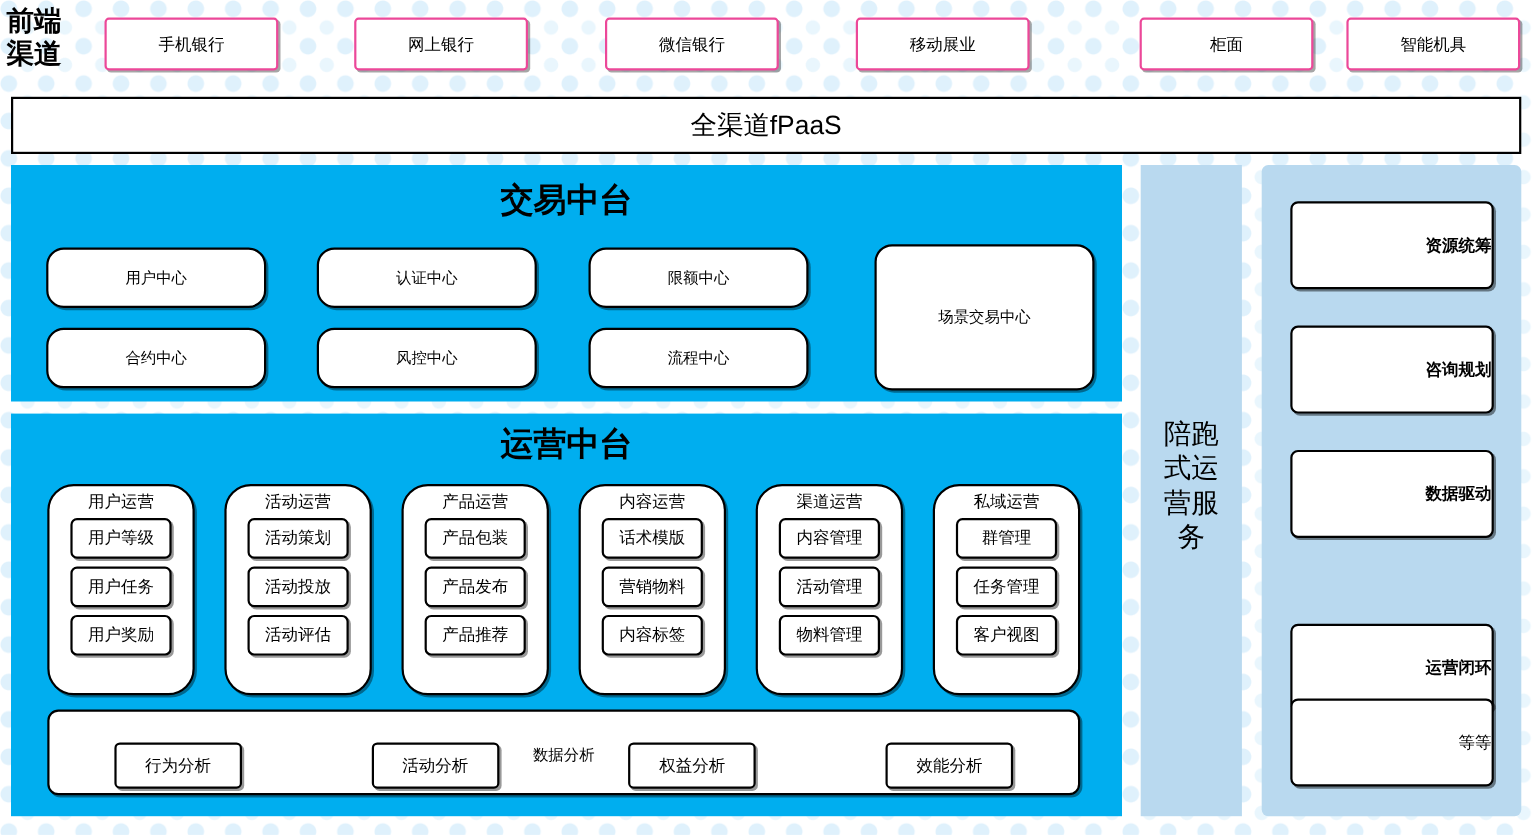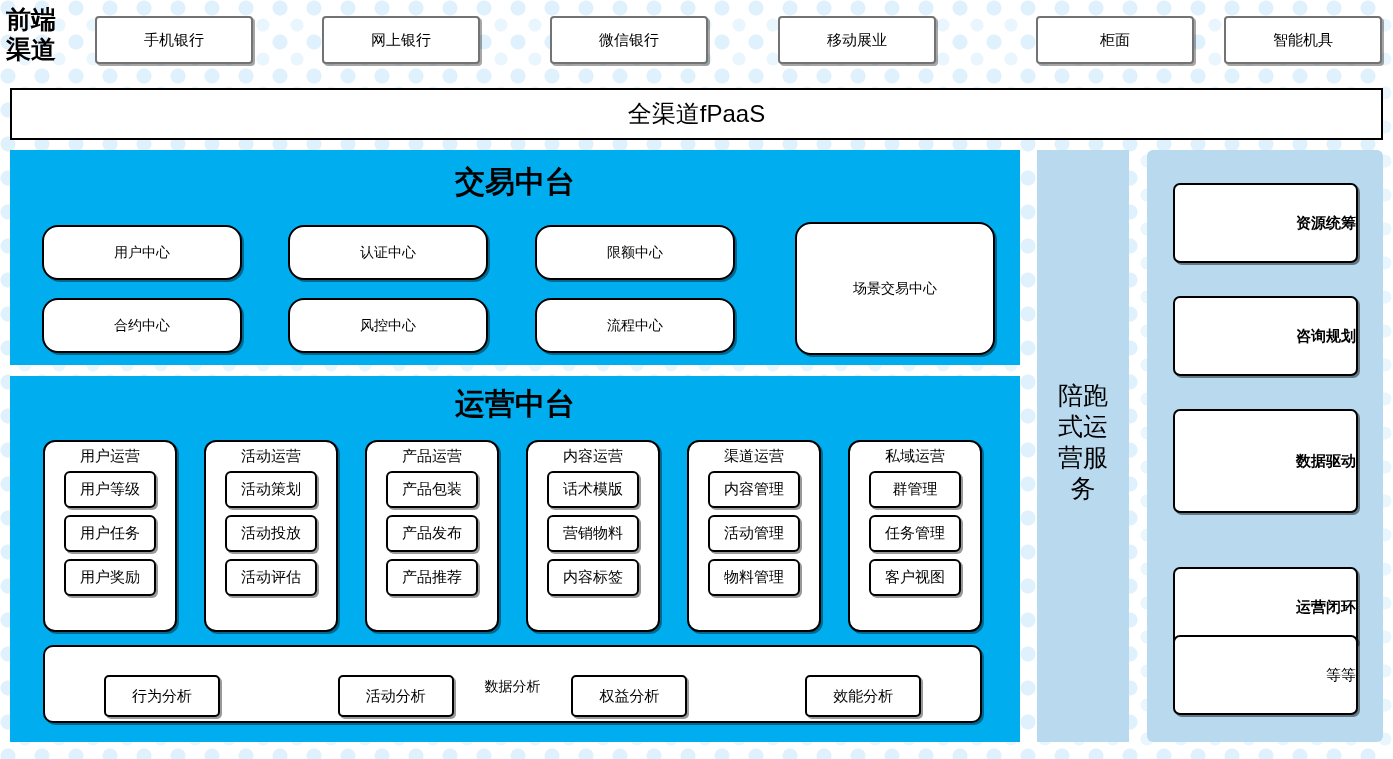--- a/index.html
+++ b/index.html
@@ -23,21 +23,21 @@
 
   .abs{position:absolute;box-sizing:border-box;}
 
   
   .side-label{
     font-family:"Liberation Serif","DejaVu Serif",serif;
     font-weight:bold;font-size:25px;line-height:30px;color:#000;
     text-align:left;
   }
   .chan-box{
-    background:#ffffff;border:2px solid #737373;border-radius:4px;
+    background:#ffffff;border:2px solid #ec4899;border-radius:4px;
     display:flex;align-items:center;justify-content:center;
     font-size:15px;color:#000;
     box-shadow:2px 2px 0 rgba(0,0,0,0.35);
   }
 
   .fpaas-bar{
     background:#ffffff;border:2px solid #000;
     display:flex;align-items:center;justify-content:center;
     font-size:24px;color:#000;
   }
@@ -52,21 +52,21 @@
 
   .wbox{
     background:#ffffff;border:2px solid #000;border-radius:16px;
     display:flex;align-items:center;justify-content:center;
     font-size:14px;color:#000;
     box-shadow:2px 2px 0 rgba(0,0,0,0.4);
   }
 
   
   .group{
-    background:#ffffff;border:2px solid #000;border-radius:12px;
+    background:#ffffff;border:2px solid #000;border-radius:24px;
     box-shadow:2px 2px 0 rgba(0,0,0,0.4);
     display:flex;flex-direction:column;align-items:center;
     padding-top:5px;
   }
   .group-title{font-size:15px;color:#000;margin-bottom:5px;}
   .group-items{display:flex;flex-direction:column;gap:7px;align-items:center;}
   .gitem{
     background:#ffffff;border:2px solid #000;border-radius:6px;
     width:88px;height:33px;
     display:flex;align-items:center;justify-content:center;
@@ -251,21 +251,21 @@
   </div>
 
   <div class="abs lblue-round" style="left:1147px;top:150px;width:236px;height:592px;"></div>
 
   <div class="abs svc" style="left:1173px;top:183px;width:185px;height:80px;">
     <span>资源统筹</span>
   </div>
   <div class="abs svc" style="left:1173px;top:296px;width:185px;height:80px;">
     <span>咨询规划</span>
   </div>
-  <div class="abs svc" style="left:1173px;top:409px;width:185px;height:104px;">
+  <div class="abs svc" style="left:1173px;top:409px;width:185px;height:80px;">
     <span>数据驱动</span>
   </div>
   <div class="abs svc" style="left:1173px;top:522px;width:185px;height:80px;margin-top:45px;">
     <span>运营闭环</span>
   </div>
   <div class="abs svc plain" style="left:1173px;top:635px;width:185px;height:80px;">
     <span>等等</span>
   </div>
 
 </div>

